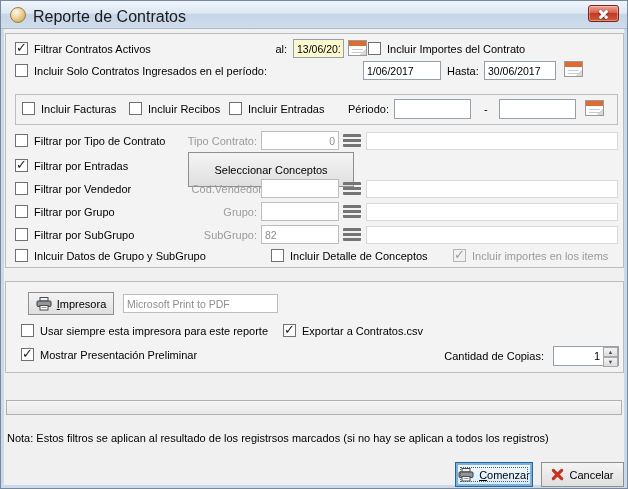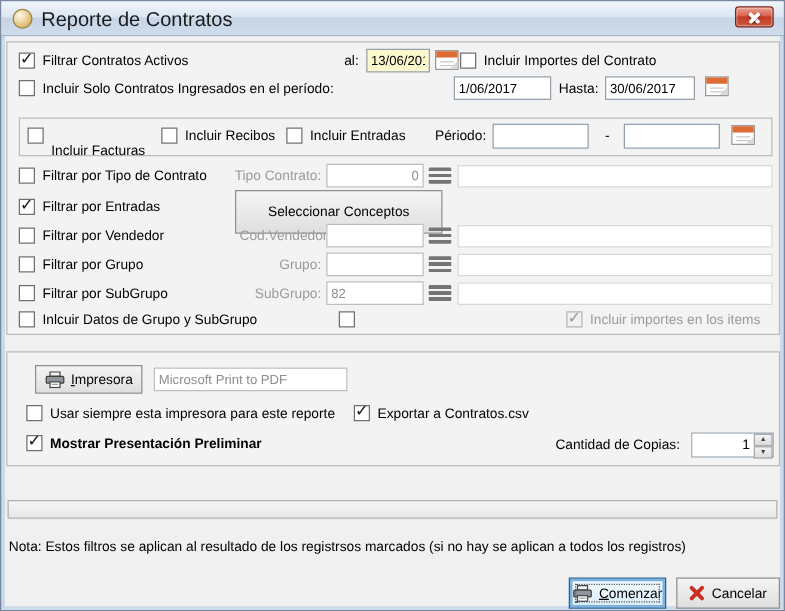--- a/index.html
+++ b/index.html
@@ -139,21 +139,21 @@
   <div class="cal" style="left:563px;top:60px;">
     <span class="body"></span>
       <span class="top"></span>
       <span class="ln1"></span>
       <span class="ln2"></span>
       <span class="fold"></span>
   </div>
 
   <div class="panel" style="left:14px;top:93px;width:603px;height:31px;background:#f3f3f3;"></div>
   <div class="cb" style="left:21px;top:101px;"></div>
-  <div class="lbl" style="left:40px;top:102px;margin-top:12px;">Incluir Facturas</div>
+  <div class="lbl" style="left:40px;top:102px;">Incluir Facturas</div>
   <div class="cb" style="left:128px;top:101px;"></div>
   <div class="lbl" style="left:147px;top:102px;">Incluir Recibos</div>
   <div class="cb" style="left:228px;top:101px;"></div>
   <div class="lbl" style="left:247px;top:102px;">Incluir Entradas</div>
   <div class="lbl r" style="left:338px;top:102px;width:50px;">Périodo:</div>
   <input class="tf" style="left: 393px; top: 98px; width: 77px; height: 20px;" value="">
   <div class="lbl" style="left:483px;top:102px;">-</div>
   <input class="tf" style="left: 498px; top: 98px; width: 77px; height: 20px;" value="">
   <div class="cal" style="left:584px;top:99px;">
     <span class="body"></span>
@@ -193,20 +193,21 @@
   <div class="cb" style="left:14px;top:227px;"></div>
   <div class="lbl" style="left:33px;top:228px;">Filtrar por SubGrupo</div>
   <div class="lbl gray r" style="left:176px;top:228px;width:80px;">SubGrupo:</div>
   <input class="tf dis" style="left: 260px; top: 224px; width: 78px; height: 19px;" value="82">
   <div class="burger" style="left:342px;top:227px;"></div>
   <input class="tf flat" style="left: 365px; top: 225px; width: 252px; height: 18px;" value="">
 
   <div class="cb" style="left:14px;top:248px;"></div>
   <div class="lbl" style="left:33px;top:249px;">Inlcuir Datos de Grupo y SubGrupo</div>
   <div class="cb" style="left:270px;top:248px;"></div>
+  <div class="lbl" style="left:289px;top:249px;">Incluir Detalle de  Conceptos</div>
   <div class="cb checked disabled" style="left:452px;top:248px;"></div>
   <div class="lbl gray" style="left:471px;top:249px;">Incluir importes en los items</div>
 
   <div class="panel" style="left:4px;top:280px;width:619px;height:92px;"></div>
 
   <button class="btn" style="left:27px;top:291px;width:86px;height:23px;">
     <svg class="picon" width="16" height="14" viewBox="0 0 16 14">
       <rect x="4" y="0.5" width="8" height="3.5" fill="#f2f2f2" stroke="#4a4a4a" stroke-width="1"></rect>
       <rect x="1" y="4" width="14" height="5.5" rx="1" fill="#8f969e" stroke="#3f3f3f" stroke-width="1"></rect>
       <rect x="4" y="8.5" width="8" height="4.5" fill="#ffffff" stroke="#4a4a4a" stroke-width="1"></rect>
@@ -215,21 +216,21 @@
     <span><span class="u">I</span><span>mpresora</span></span>
   </button>
   <input class="tf dis" style="left: 122px; top: 293px; width: 155px; height: 19px;" value="Microsoft Print to PDF">
 
   <div class="cb" style="left:20px;top:323px;"></div>
   <div class="lbl" style="left:39px;top:324px;">Usar siempre esta impresora para este reporte</div>
   <div class="cb checked" style="left:282px;top:323px;"></div>
   <div class="lbl" style="left:301px;top:324px;">Exportar a Contratos.csv</div>
 
   <div class="cb checked" style="left:20px;top:347px;"></div>
-  <div class="lbl" style="left:39px;top:348px;font-weight:bold;">Mostrar Presentación Preliminar</div>
+  <div class="lbl" style="left:39px;top:348px;">Mostrar Presentación Preliminar</div>
   <div class="lbl r" style="left:430px;top:349px;width:113px;">Cantidad de Copias:</div>
   <div class="spin" style="left:552px;top:345px;">
     <input value="1" style="">
     <div class="btns">
       <div class="sb">▲</div>
       <div class="sb">▼</div>
     </div>
   </div>
 
   <div class="progress" style="left:5px;top:399px;width:616px;height:15px;"></div>

